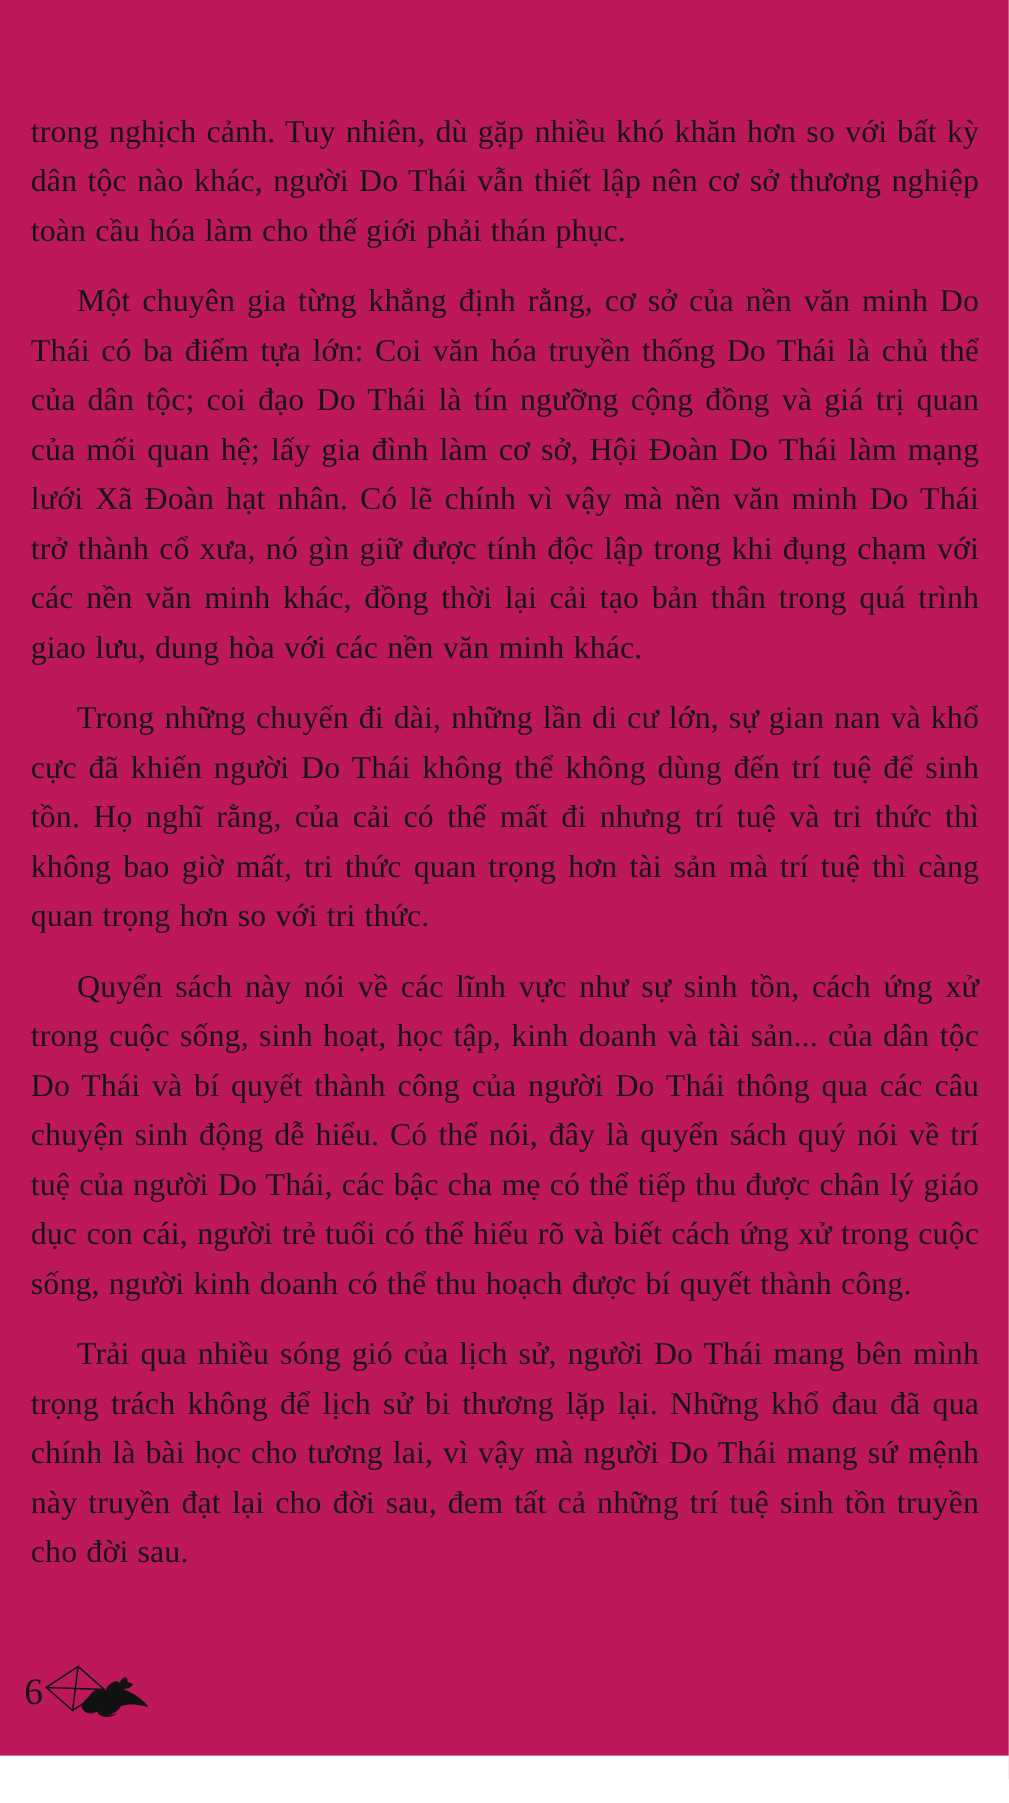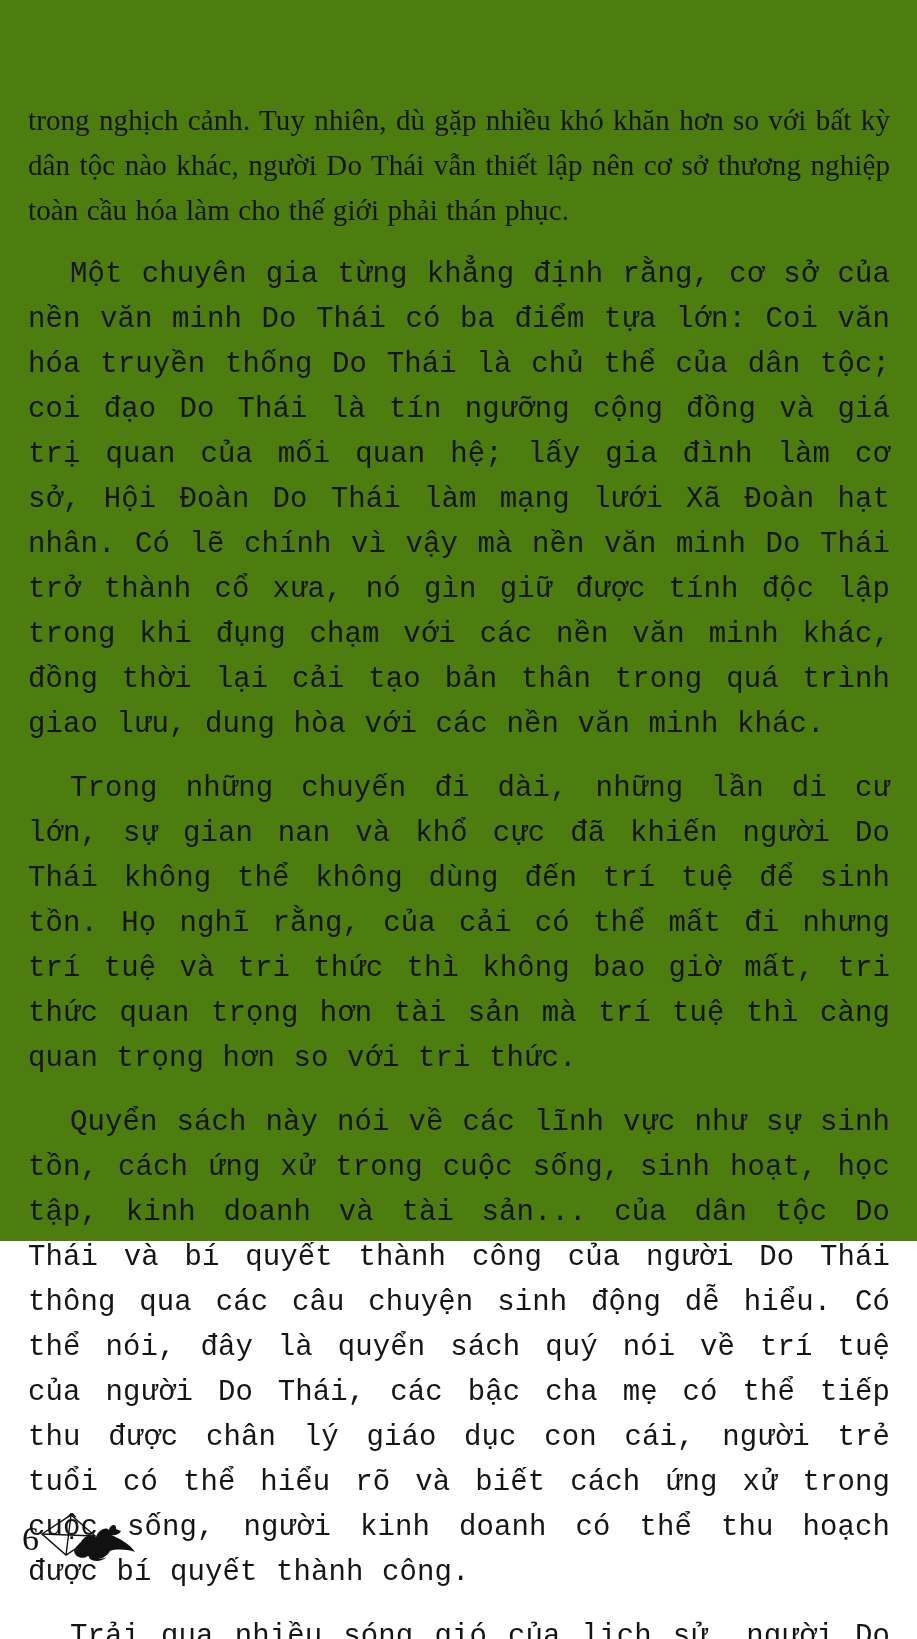--- a/index.html
+++ b/index.html
@@ -14,41 +14,40 @@
     overflow: hidden;
     font-family: "Liberation Serif", "DejaVu Serif", serif;
     color: #151515;
     -webkit-font-smoothing: antialiased;
   }
   .page {
     position: absolute;
     top: 0;
     left: 0;
     width: 917px;
-    height: 1241px;
-    background: #4d7c0f;
+    height: 1596px;
+    background: #be185d;
   }
   .text-block {
     position: absolute;
     top: 98px;
     left: 28px;
     width: 862px;
     text-align: justify;
     text-justify: inter-word;
   }
   .paragraph {
     font-size: 29px;
     line-height: 45px;
     margin: 0 0 19px 0;
     letter-spacing: 0.1px;
     word-spacing: 1px;
   }
   .paragraph.indent {
     text-indent: 42px;
-    font-family: Liberation Mono, monospace;
   }
   .footer {
     position: absolute;
     left: 22px;
     top: 1508px;
     display: flex;
     align-items: flex-start;
   }
   .page-number {
     font-size: 34px;

